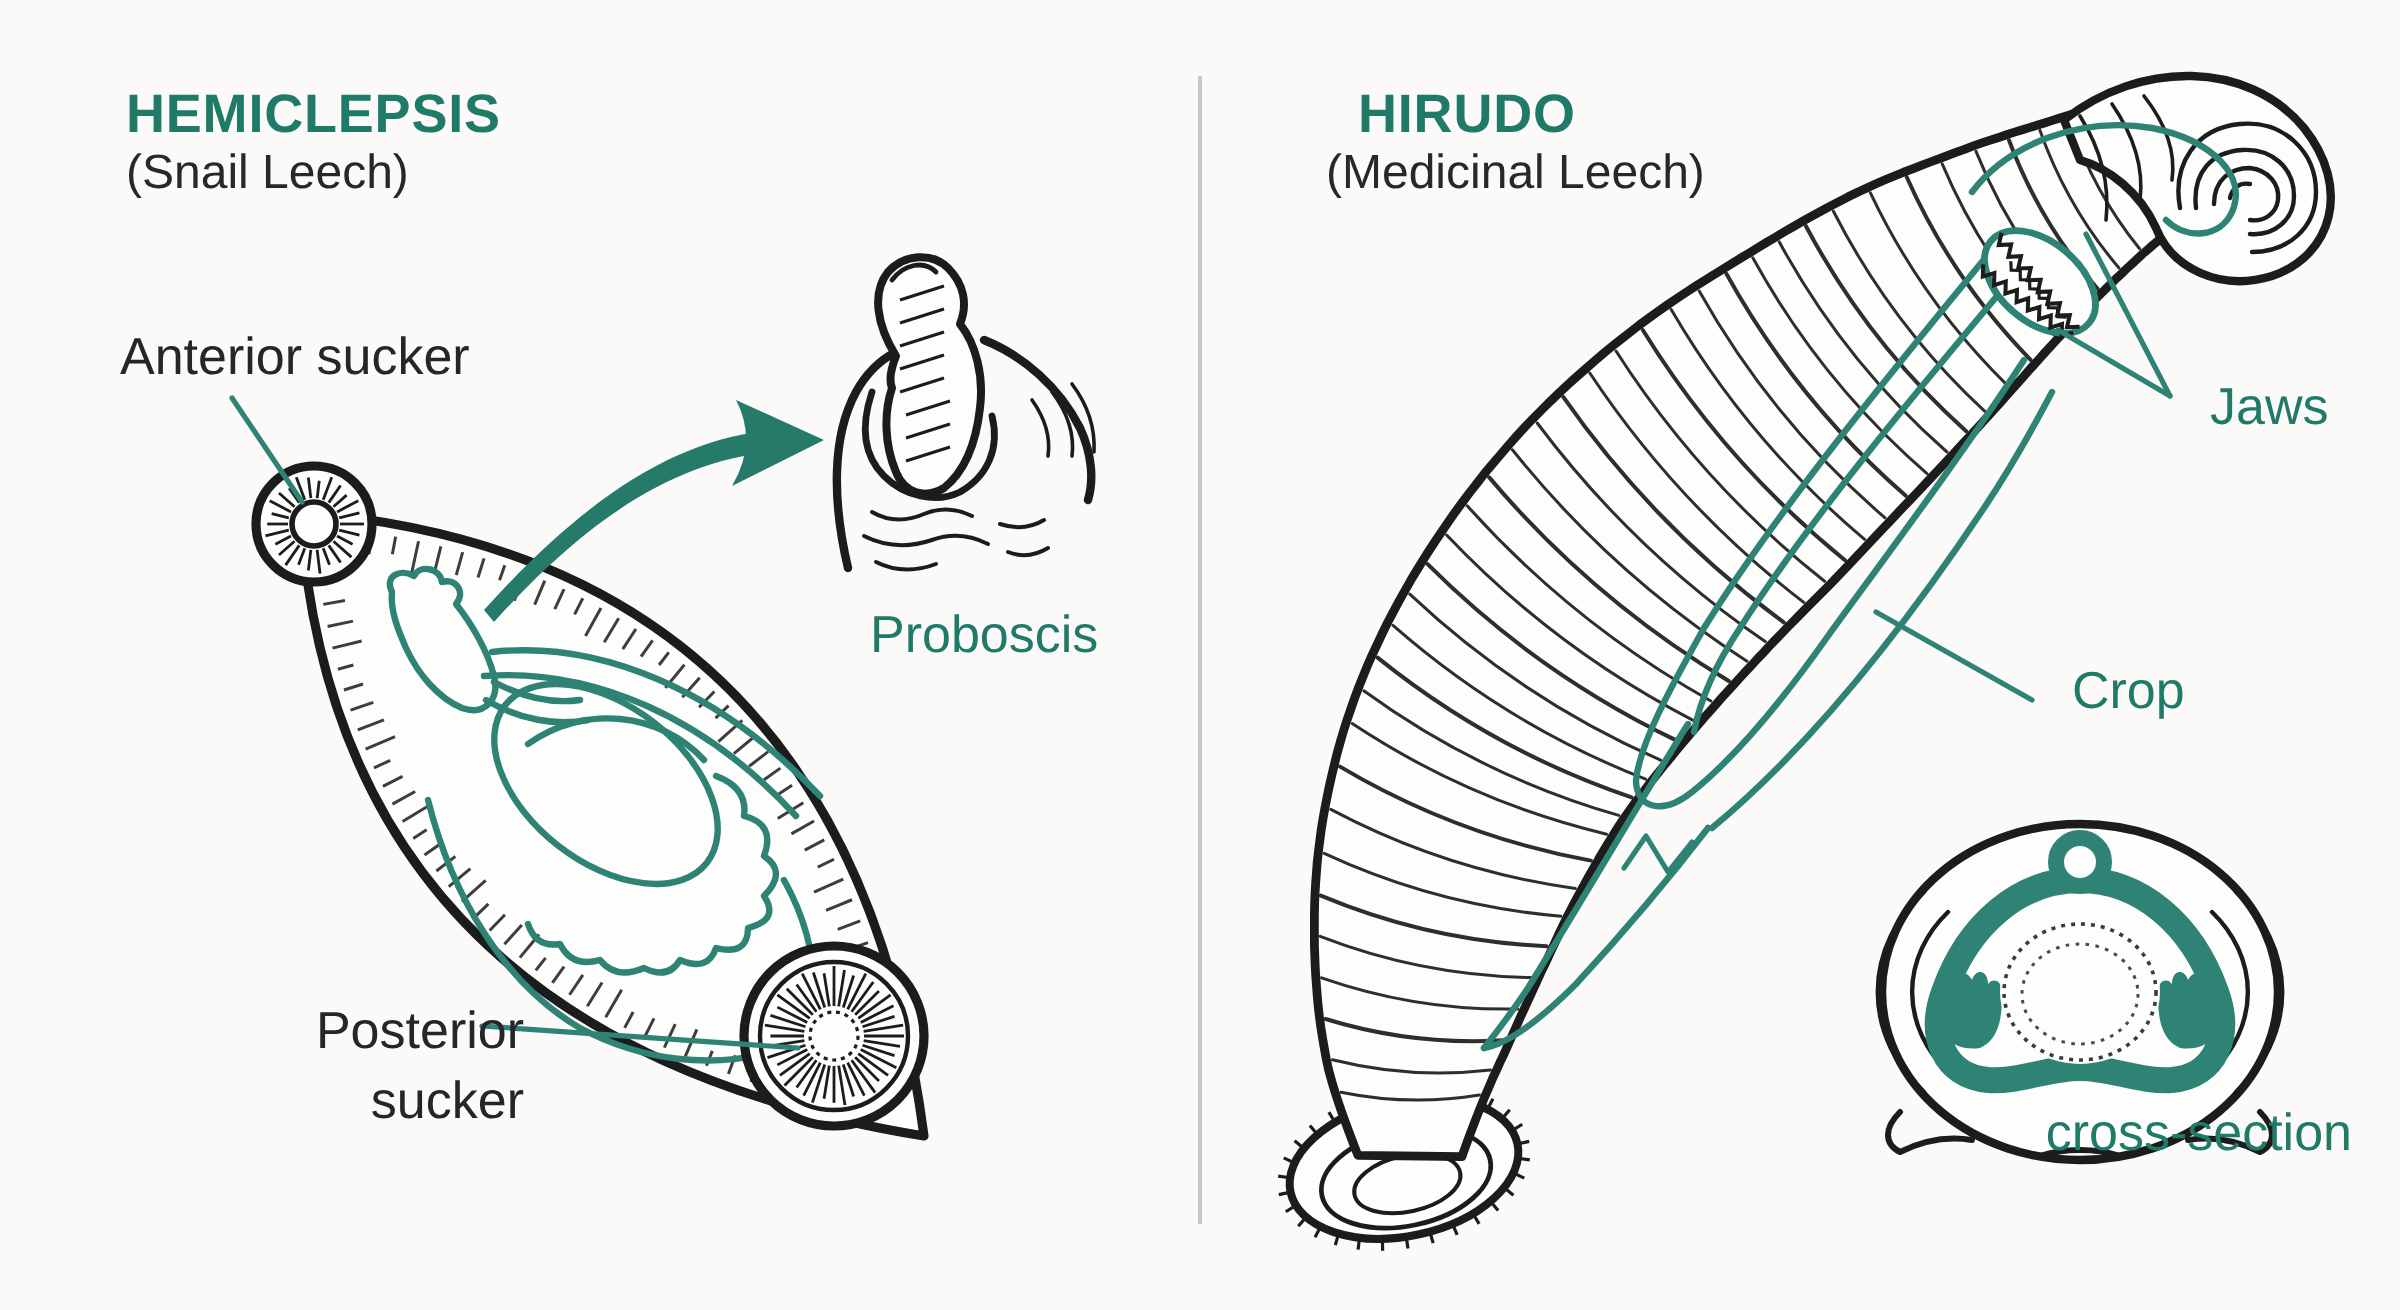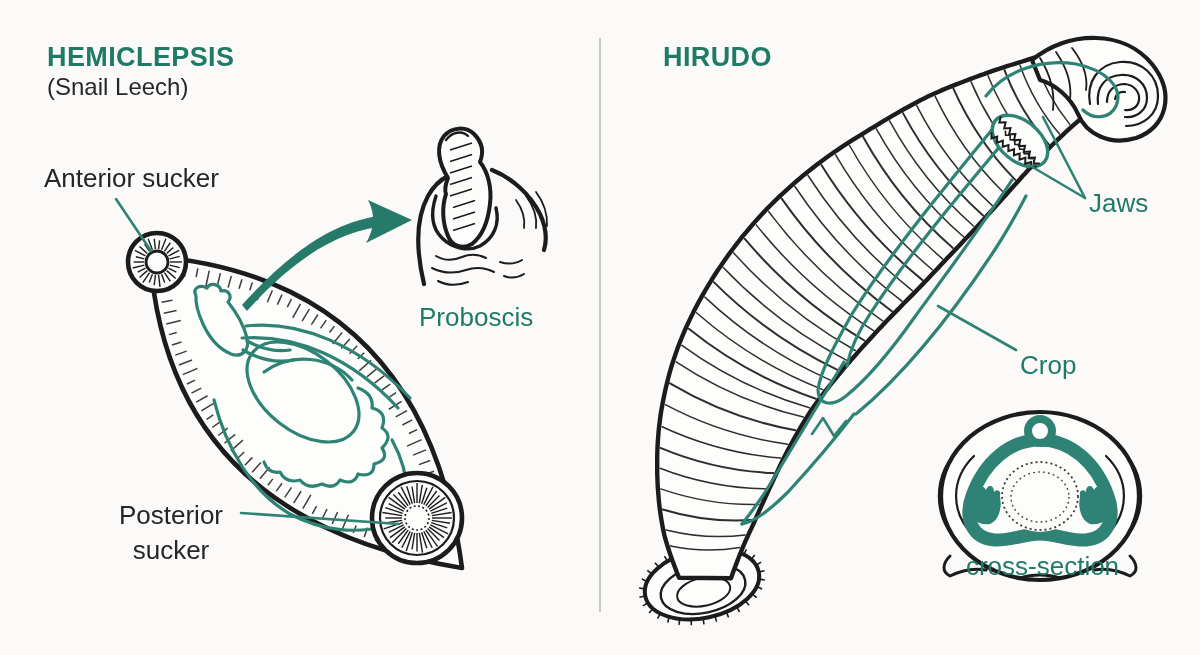--- a/index.html
+++ b/index.html
@@ -9,26 +9,26 @@
     --divider:#c9c9c6;
     --background:#fbfaf8;
   }
   html,body{margin:0;padding:0;background:#e8e8e6;}
   .stage{
     position:relative;width:1200px;height:655px;margin:0 auto;
     background:var(--background);overflow:hidden;
     font-family:"Liberation Sans", sans-serif;
   }
   .stage svg{position:absolute;left:0;top:0;}
-  .label{position:absolute;color:#24262a;white-space:nowrap;}
+  .label{position:absolute;color:#24262a;white-space:nowrap;margin-left:16px;}
   .title{font-size:27px;font-weight:bold;color:var(--teal-text);letter-spacing:.4px;}
   .subtitle{font-size:24px;color:#26282c;}
   .anat{font-size:26px;}
   .teal-txt{color:var(--teal-text);}
-  .center{text-align:center;white-space:normal;}
+  .center{text-align:right;white-space:normal;}
   .divider{position:absolute;width:2px;background:var(--divider);}
   
   .body-fill{fill:#fdfdfb;}
   .ink{stroke:var(--ink);}
   .teal{stroke:var(--teal-line);}
   .nofill{fill:none;}
   .rnd{stroke-linecap:round;stroke-linejoin:round;}
 </style>
 </head>
 <body>
@@ -399,18 +399,19 @@
   <div class="label title" style="left:47px;top:42px">HEMICLEPSIS</div>
   <div class="label subtitle" style="left:47px;top:73px">(Snail Leech)</div>
   <div class="label anat teal-txt" style="left:419px;top:302px">Proboscis</div>
   <div class="label anat" style="left:44px;top:163px">Anterior sucker</div>
   <div class="label anat center" style="left:96px;top:498px;width:150px;line-height:35px">
     <div>Posterior</div>
     <div>sucker</div>
   </div>
 
   <div class="label title" style="left:663px;top:42px">HIRUDO</div>
+  <div class="label subtitle" style="left:647px;top:73px">(Medicinal Leech)</div>
   <div class="label anat teal-txt" style="left:1089px;top:188px">Jaws</div>
-  <div class="label anat teal-txt" style="left:1020px;top:350px">Crop</div>
+  <div class="label anat teal-txt" style="left:1020px;top:330px">Crop</div>
   <div class="label anat teal-txt center" style="left:925px;top:550px;width:235px;line-height:33px">
     <div>cross-section</div>
   </div>
 </div>
 
 </body></html>

